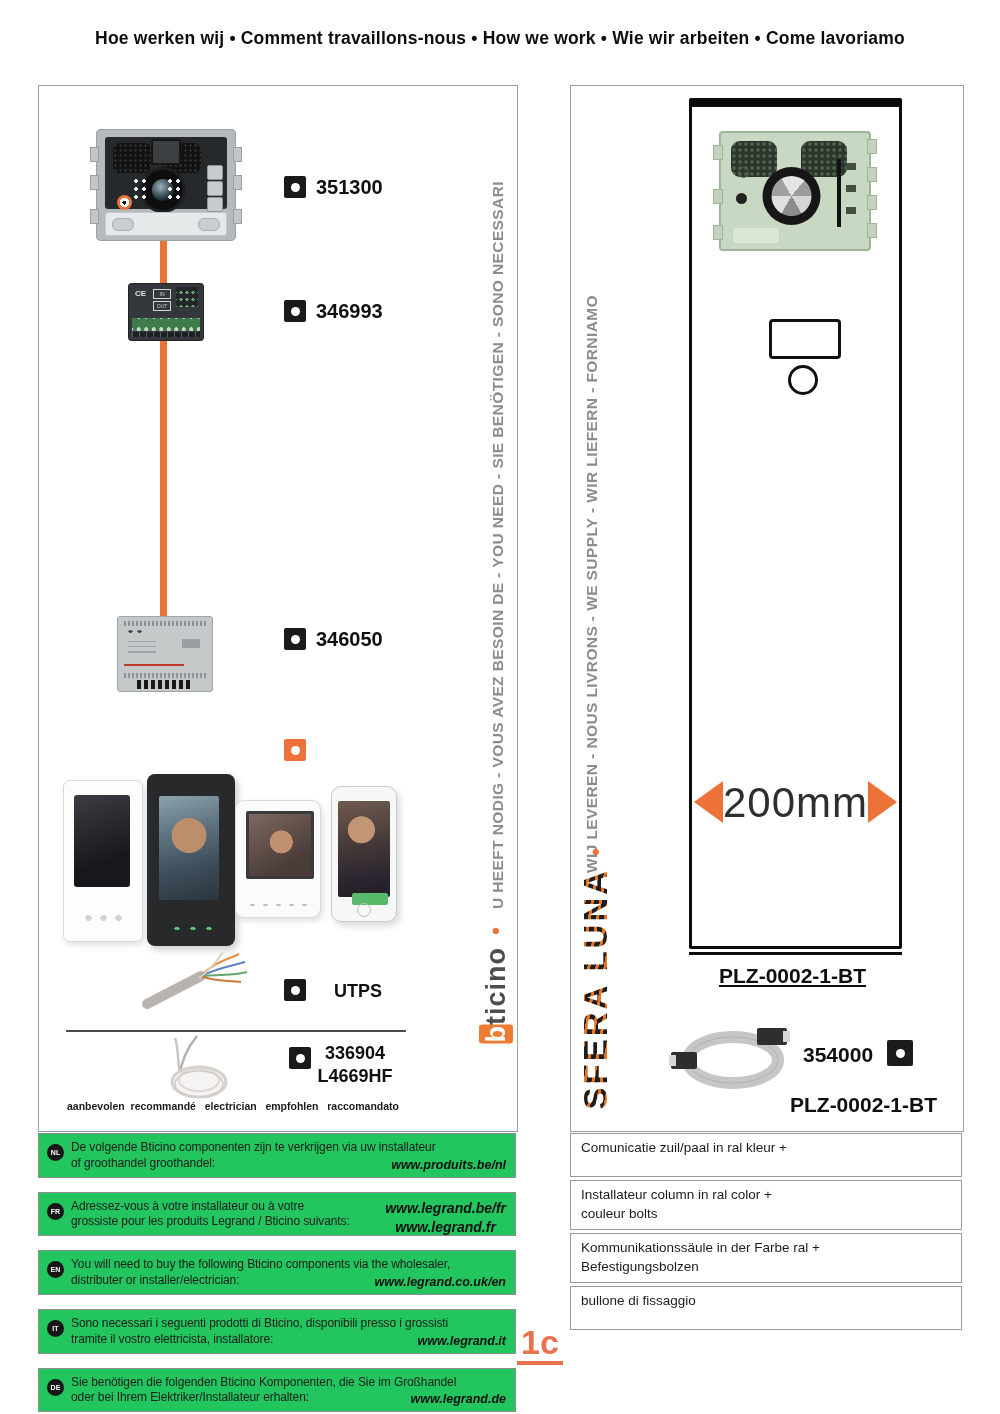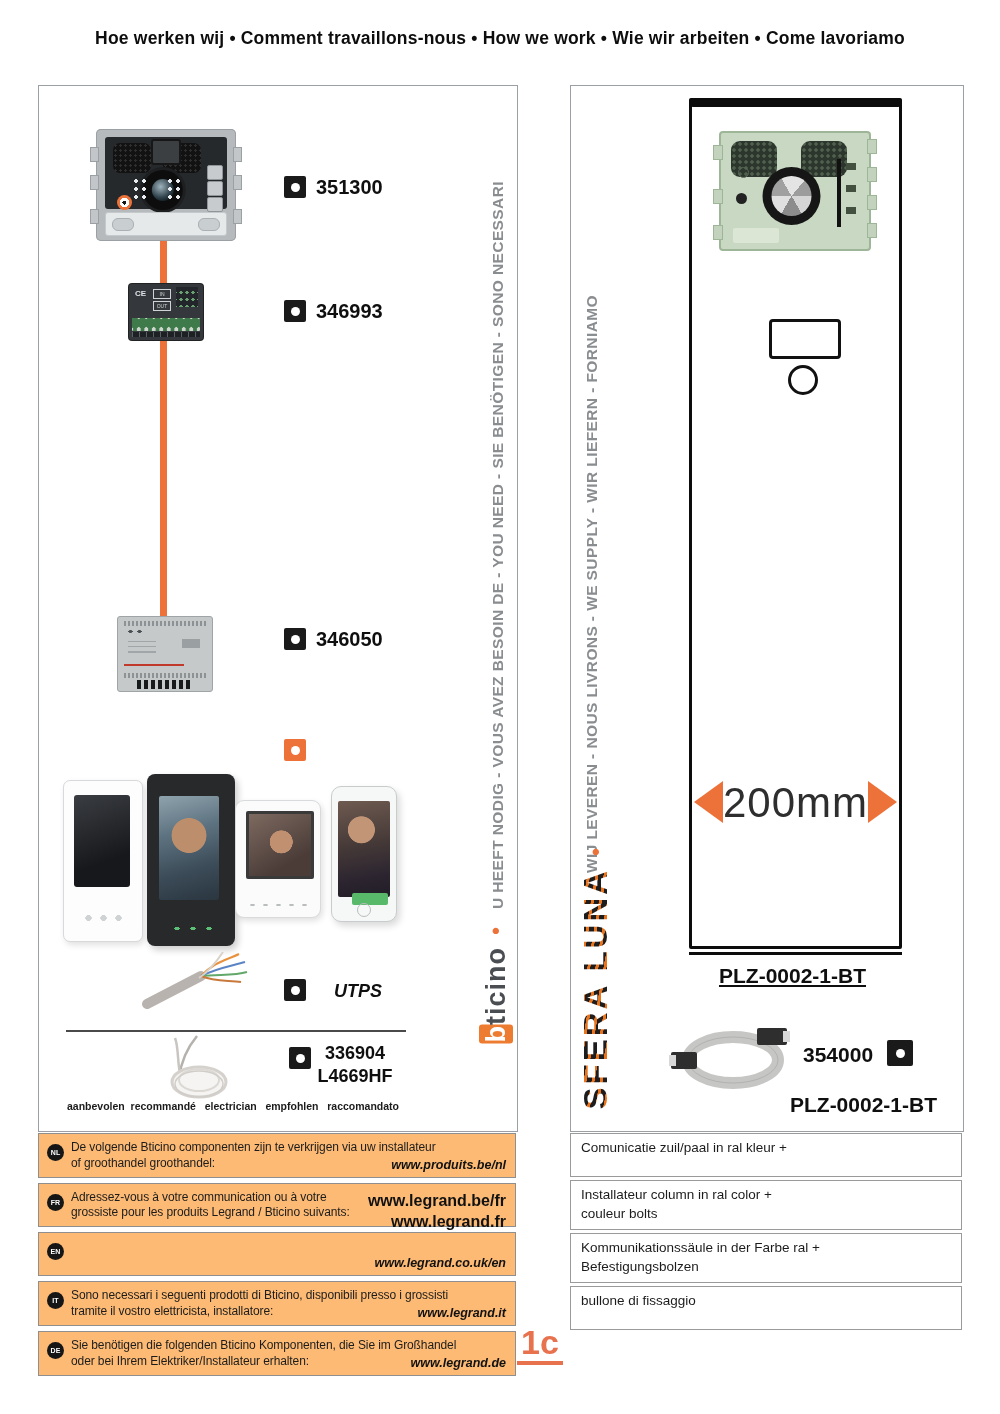--- a/index.html
+++ b/index.html
@@ -117,25 +117,25 @@
   .dim-right{right:2px;border-top:21px solid transparent;border-bottom:21px solid transparent;border-left:29px solid #ed7239;}
   .dim-text{position:absolute;left:0;right:0;top:678px;text-align:center;font-size:42px;color:#2e2e2e;letter-spacing:1px;}
   .plz1{position:absolute;left:118px;width:207px;top:878px;text-align:center;font-size:21px;font-weight:bold;text-decoration:underline;color:#0f0f0f;}
   .ribbon-svg{position:absolute;left:98px;top:936px;}
   .code354{position:absolute;left:232px;top:957px;font-size:21px;font-weight:bold;color:#0f0f0f;}
   .icon354{left:316px;top:954px;}
   .plz2{position:absolute;right:26px;top:1007px;font-size:21px;font-weight:bold;color:#0f0f0f;}
 
   
   .fl-rows{position:absolute;left:38px;top:1133px;width:478px;}
-  .f-row{position:relative;border:1px solid #8f8f8f;background:#fdba74;margin-bottom:5px;min-height:44px;box-sizing:border-box;padding:6px 12px 5px 32px;}
+  .f-row{position:relative;border:1px solid #8f8f8f;background:#22c55e;margin-bottom:14px;min-height:44px;box-sizing:border-box;padding:6px 12px 5px 32px;}
   .badge{position:absolute;left:8px;top:10px;width:17px;height:17px;border-radius:50%;background:#161616;color:#fff;font-size:7px;font-weight:bold;display:flex;align-items:center;justify-content:center;letter-spacing:.2px;}
   .f-text{font-size:12px;line-height:1.32;color:#1c1c1c;white-space:pre;letter-spacing:-.1px;}
   .f-url{position:absolute;right:9px;bottom:5px;font-size:12.5px;font-weight:bold;font-style:italic;color:#111;}
-  .f-url-stack{position:absolute;right:9px;top:6px;text-align:right;font-size:16px;font-weight:bold;color:#111;line-height:1.35;}
+  .f-url-stack{position:absolute;right:9px;top:6px;text-align:center;font-size:14px;font-weight:bold;font-style:italic;color:#111;line-height:1.35;}
   .fr-rows{position:absolute;left:570px;top:1133px;width:392px;}
   .fr-row{border:1px solid #9a9a9a;background:#fff;margin-bottom:3px;min-height:44px;box-sizing:border-box;padding:5px 10px;font-size:13.5px;line-height:1.4;color:#1c1c1c;}
   .marker-1c{position:absolute;left:517px;top:1324px;width:46px;text-align:center;font-size:34px;font-weight:bold;color:#e8714e;border-bottom:4px solid #e8714e;line-height:1.08;}
 </style>
 </head>
 <body>
 
 <div class="header">Hoe werken wij  •  Comment travaillons-nous  •  How we work  •  Wie wir arbeiten  •  Come lavoriamo</div>
 
 <div class="panel panel-left">
@@ -219,21 +219,21 @@
 
   <svg class="utps-svg" width="120" height="60" viewBox="0 0 120 60">
     <line x1="8" y1="52" x2="62" y2="24" stroke="#b8b3ae" stroke-width="10" stroke-linecap="round"></line>
     <path d="M62 24 C 75 10, 88 8, 100 2" stroke="#e8913f" stroke-width="2" fill="none"></path>
     <path d="M62 24 C 78 16, 92 14, 106 10" stroke="#5b84c4" stroke-width="2" fill="none"></path>
     <path d="M62 24 C 80 22, 95 24, 108 20" stroke="#62a86a" stroke-width="2" fill="none"></path>
     <path d="M62 24 C 76 30, 90 28, 102 30" stroke="#c8793c" stroke-width="2" fill="none"></path>
     <path d="M60 26 C 72 18, 80 6, 84 0" stroke="#d9d2ca" stroke-width="2" fill="none"></path>
   </svg>
   <div class="sqicon" style="left:245px;top:893px;"></div>
-  <div class="code" style="left:295px;top:895px;font-size:18px;font-style:italic;">UTPS</div>
+  <div class="code" style="left:295px;top:895px;font-size:18px;">UTPS</div>
 
   <div class="divider"></div>
 
   <svg class="coil-svg" width="110" height="66" viewBox="0 0 110 66">
     <path d="M44 44 C 46 28, 52 14, 62 2" stroke="#b5b1ac" stroke-width="2.5" fill="none"></path>
     <path d="M46 44 C 42 30, 44 14, 40 4" stroke="#c9c5c0" stroke-width="2.5" fill="none"></path>
     <ellipse cx="64" cy="48" rx="27" ry="15" fill="#f5f4f2" stroke="#d5d2cd" stroke-width="3"></ellipse>
     <ellipse cx="64" cy="46" rx="20" ry="11" fill="none" stroke="#dcd9d4" stroke-width="2"></ellipse>
     <ellipse cx="64" cy="50" rx="24" ry="13" fill="none" stroke="#d0cdc8" stroke-width="1.5"></ellipse>
   </svg>
@@ -306,29 +306,31 @@
 
 <div class="fl-rows">
   <div class="f-row">
     <span class="badge">NL</span>
     <div class="f-text">De volgende Bticino componenten zijn te verkrijgen via uw installateur
 of groothandel groothandel:</div>
     <span class="f-url">www.produits.be/nl</span>
   </div>
   <div class="f-row">
     <span class="badge">FR</span>
-    <div class="f-text">Adressez-vous à votre communication ou à votre
+    <div class="f-text">Adressez-vous à votre installateur ou à votre
 grossiste pour les produits Legrand / Bticino suivants:</div>
     <div class="f-url-stack">
       <div>www.legrand.be/fr</div>
       <div>www.legrand.fr</div>
     </div>
   </div>
   <div class="f-row">
     <span class="badge">EN</span>
+    <div class="f-text">You will need to buy the following Bticino components via the wholesaler,
+distributer or installer/electrician:</div>
     <span class="f-url">www.legrand.co.uk/en</span>
   </div>
   <div class="f-row">
     <span class="badge">IT</span>
     <div class="f-text">Sono necessari i seguenti prodotti di Bticino, disponibili presso i grossisti
 tramite il vostro elettricista, installatore:</div>
     <span class="f-url">www.legrand.it</span>
   </div>
   <div class="f-row">
     <span class="badge">DE</span>

